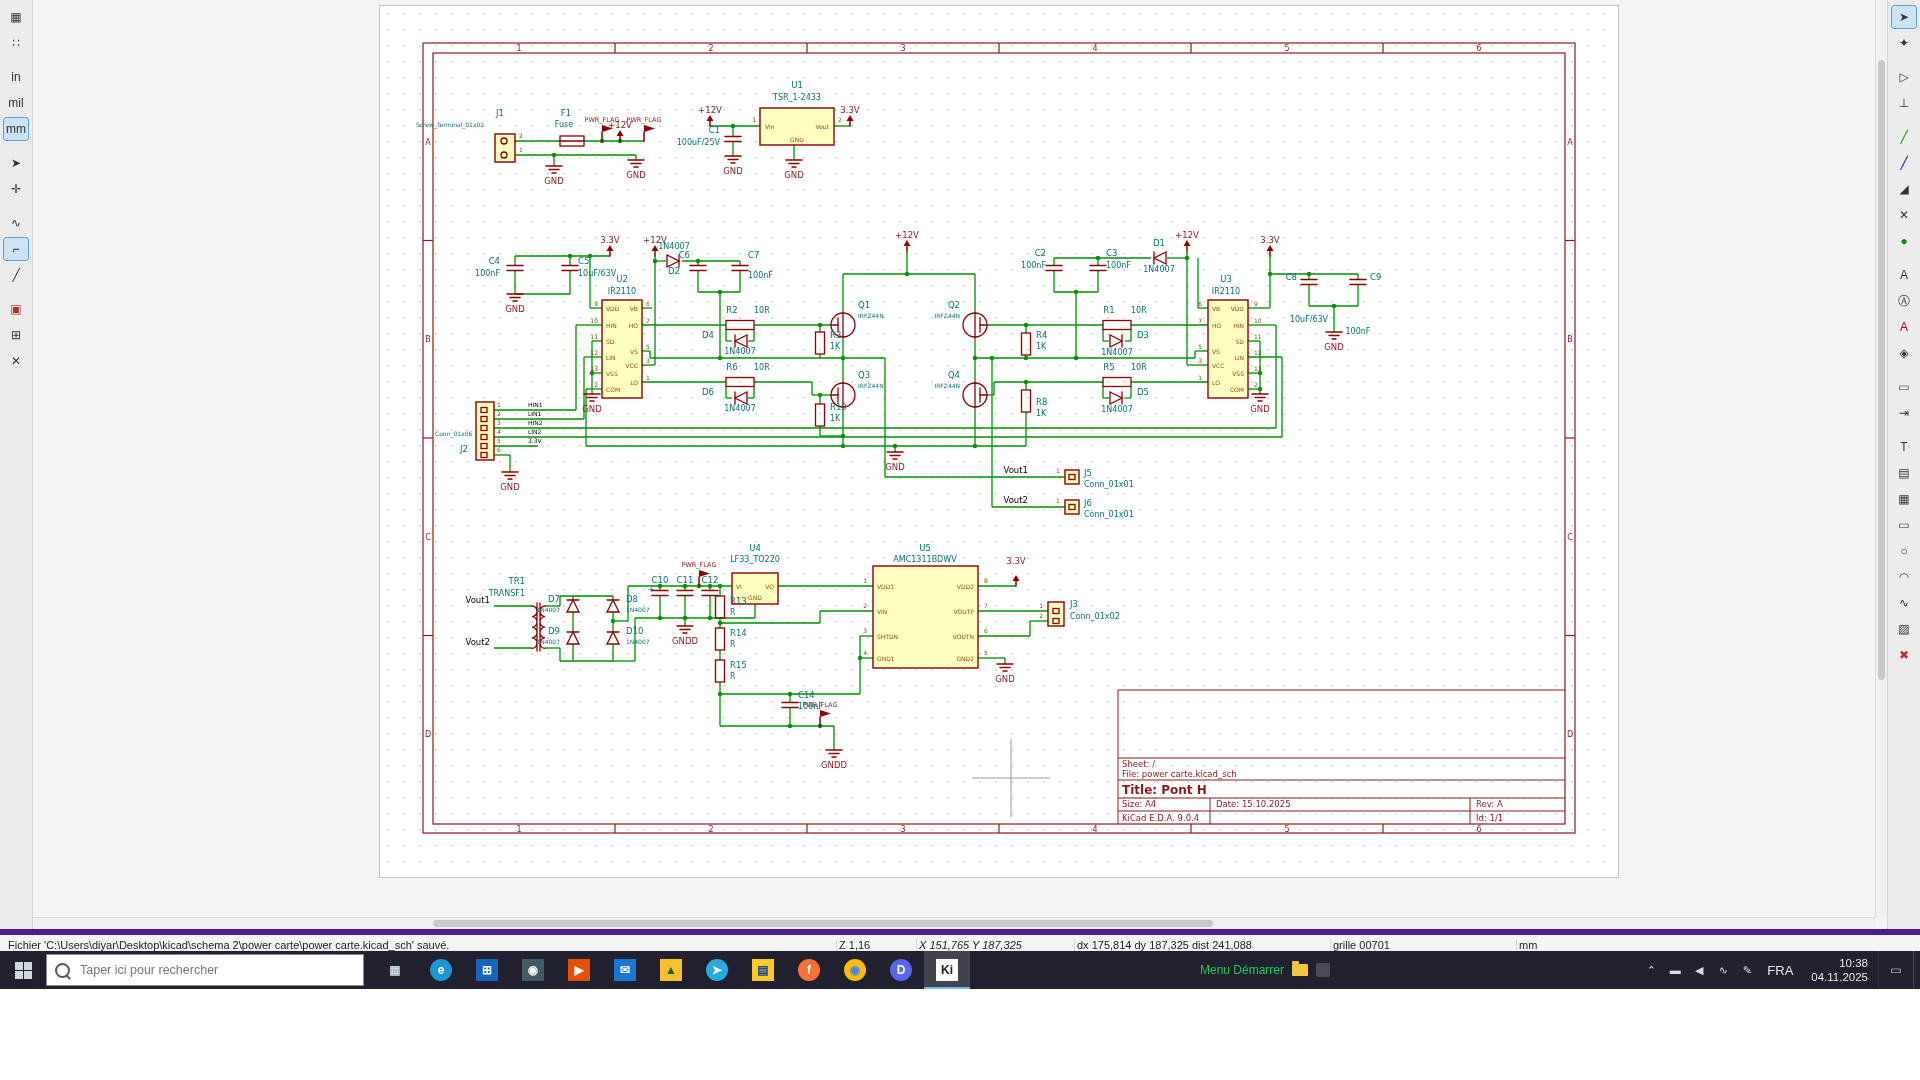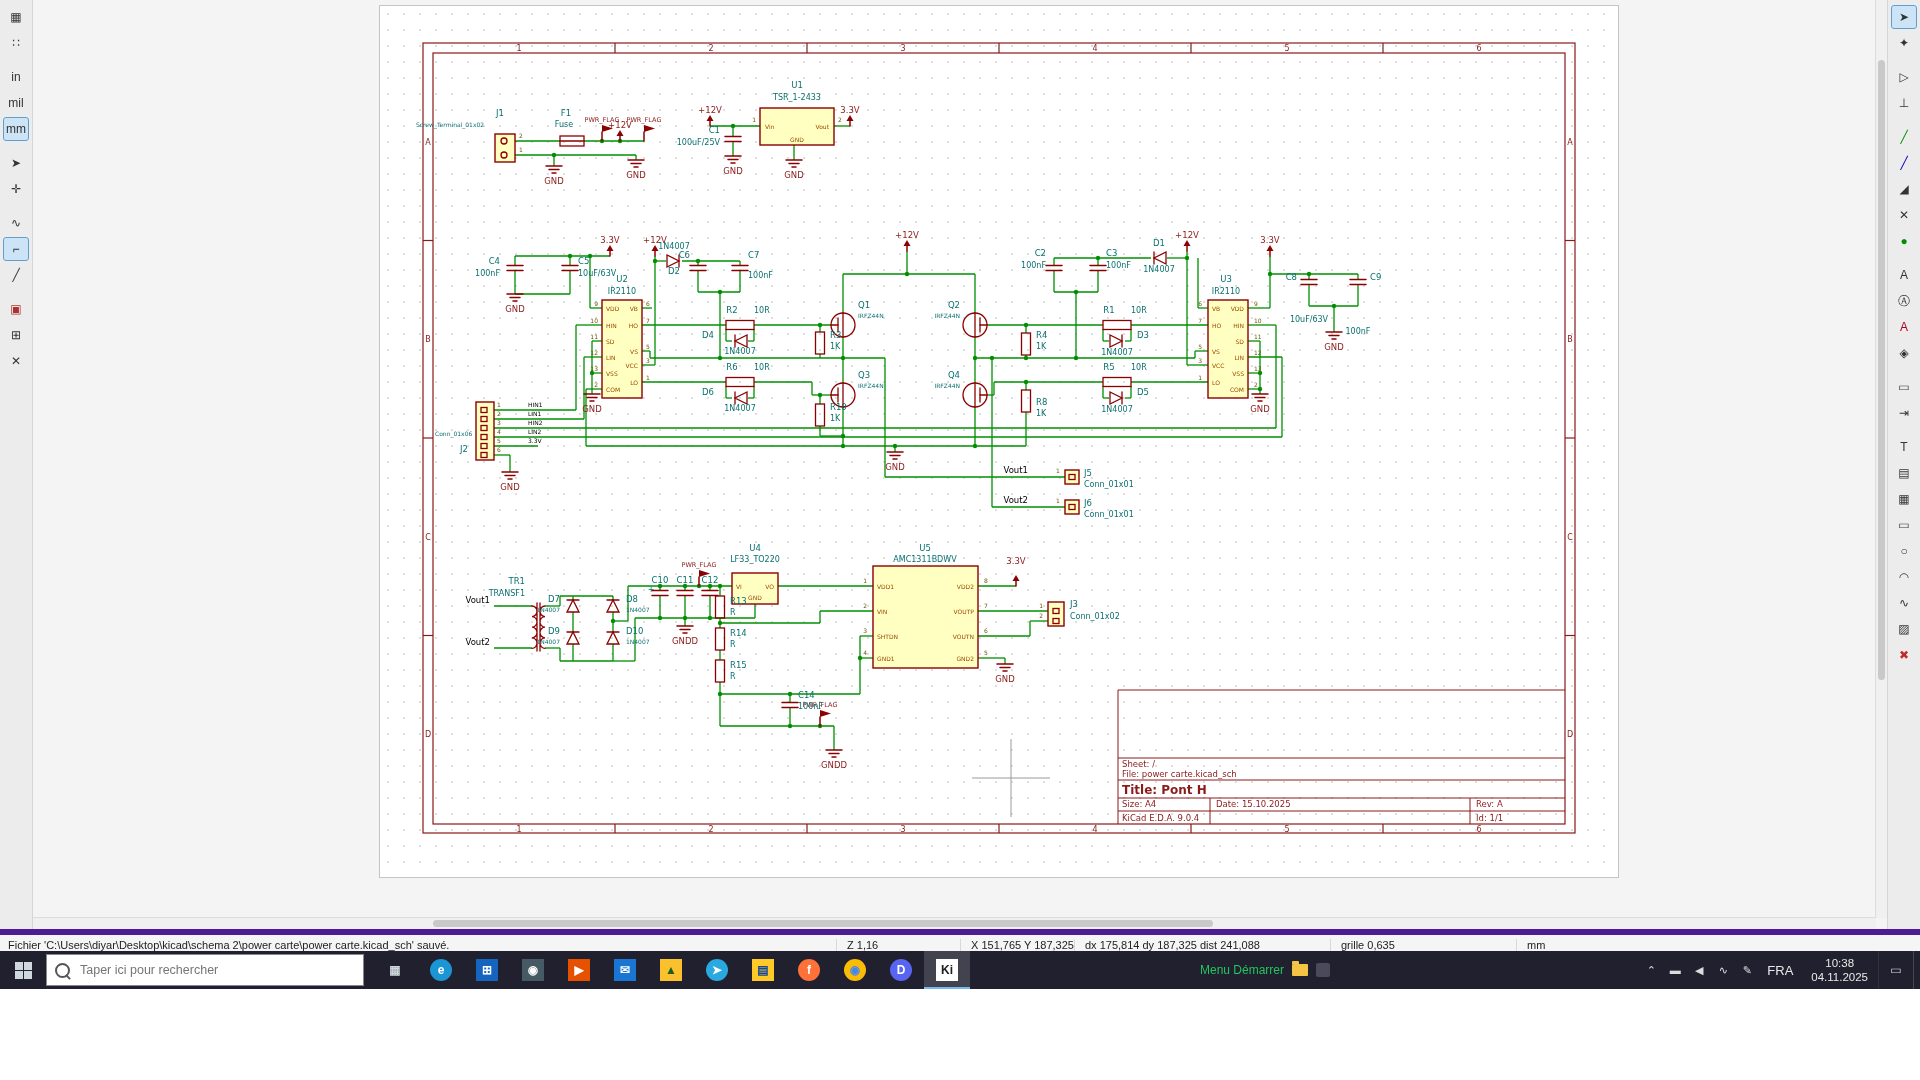--- a/index.html
+++ b/index.html
@@ -39,21 +39,21 @@
   .tbtitle{fill:#8b1a1a;font-size:12px;font-weight:bold;}
   .cross{stroke:#9a9a9a;stroke-width:1;}
   
   .hscroll{position:absolute;left:0;bottom:0;height:11px;width:1843px;background:#f0f0f0;border-top:1px solid #dcdcdc;}
   .hscroll .thumb{position:absolute;left:400px;top:2px;width:780px;height:7px;background:#c9c9c9;border-radius:4px;}
   .vscroll{position:absolute;right:0;top:0;width:11px;height:918px;background:#f0f0f0;border-left:1px solid #dcdcdc;}
   .vscroll .thumb{position:absolute;top:60px;left:2px;height:620px;width:7px;background:#c9c9c9;border-radius:4px;}
   
   #statusbar{position:absolute;left:0;top:929px;width:1920px;height:22px;background:#f5f5f5;border-top:6px solid #4c1d95;font-size:11px;color:#222;}
   #statusbar div{position:absolute;top:4px;white-space:nowrap;}
-  .sfield{border-left:1px solid #d8d8d8;padding-left:10px;}
+  .sfield{border-left:1px solid #d8d8d8;padding-left:2px;}
   
   #taskbar{position:absolute;left:0;top:951px;width:1920px;height:38px;background:#20202e;display:flex;align-items:center;z-index:10;}
   #start-btn{width:46px;height:38px;display:flex;align-items:center;justify-content:center;}
   .winlogo{display:grid;grid-template-columns:8px 8px;grid-template-rows:8px 8px;gap:1px;}
   .winlogo span{background:#cfd8dc;}
   #search-box{width:300px;height:30px;background:#ffffff;border:1px solid #888;display:flex;align-items:center;padding:0 8px;gap:8px;}
   #search-box input{border:none;outline:none;font-size:12.5px;width:240px;color:#333;background:transparent;font-family:"Liberation Sans",sans-serif;}
   .lens{width:11px;height:11px;border:2px solid #555;border-radius:50%;position:relative;}
   .lens:after{content:"";position:absolute;width:2px;height:6px;background:#555;left:10px;top:9px;transform:rotate(-45deg);}
   #task-apps{display:flex;height:38px;margin-left:8px;}
@@ -61,21 +61,21 @@
   .app.active{background:rgba(255,255,255,0.16);box-shadow:inset 0 -2px 0 #76b9ed;}
   .appic{width:22px;height:22px;display:flex;align-items:center;justify-content:center;font-size:12px;font-weight:bold;}
   .appic.round{border-radius:50%;}
   #menu-demarrer{display:flex;align-items:center;gap:8px;color:#22c55e;font-size:12px;margin-left:230px;}
   .folder-ic{width:16px;height:12px;background:#f6c444;border-radius:1px;position:relative;}
   .folder-ic:before{content:"";position:absolute;top:-3px;left:0;width:7px;height:3px;background:#f6c444;border-radius:1px 1px 0 0;}
   .dark-ic{width:14px;height:14px;background:#4a4a5a;border-radius:2px;}
   #tray{margin-left:auto;display:flex;align-items:center;height:38px;color:#e8e8e8;}
   .trayic{width:24px;height:38px;display:flex;align-items:center;justify-content:center;font-size:11px;color:#dcdcdc;}
   #lang{font-size:13px;padding:0 8px;}
-  #clock{font-size:11.5px;text-align:center;line-height:1.25;padding:0 10px;}
+  #clock{font-size:11.5px;text-align:right;line-height:1.25;padding:0 10px;}
   #notif{width:34px;height:38px;display:flex;align-items:center;justify-content:center;font-size:12px;color:#dcdcdc;border-left:1px solid rgba(255,255,255,0.08);}
   #show-desktop{width:6px;height:38px;border-left:1px solid rgba(255,255,255,0.18);}
 </style>
 </head>
 <body>
 
 <div id="screen">
 
   <div class="vtoolbar" id="left-toolbar">
     <div id="left-tools" style="display:flex;flex-direction:column;align-items:center;">
@@ -811,23 +811,23 @@
         <div class="tbtn">◠</div>
         <div class="tbtn">∿</div>
         <div class="tbtn">▨</div>
         <div class="tbtn" style="color: rgb(198, 40, 40);">✖</div>
       </div>
   </div>
 
   <div id="statusbar">
     <div style="left:8px;">Fichier 'C:\Users\diyar\Desktop\kicad\schema 2\power carte\power carte.kicad_sch' sauvé.</div>
     <div class="sfield" style="left:836px;">Z 1,16</div>
-    <div class="sfield" style="left:960px;">X 151,765 Y 187,325</div>
+    <div class="sfield" style="left:916px;font-style:italic;">X 151,765 Y 187,325</div>
     <div class="sfield" style="left:1074px;">dx 175,814 dy 187,325 dist 241,088</div>
-    <div class="sfield" style="left:1330px;">grille 0,635</div>
+    <div class="sfield" style="left:1330px;">grille 00701</div>
     <div class="sfield" style="left:1516px;">mm</div>
   </div>
 
   <div id="taskbar">
     <div id="start-btn">
       <span class="winlogo">
           <span></span>
           <span></span>
           <span></span>
           <span></span>

